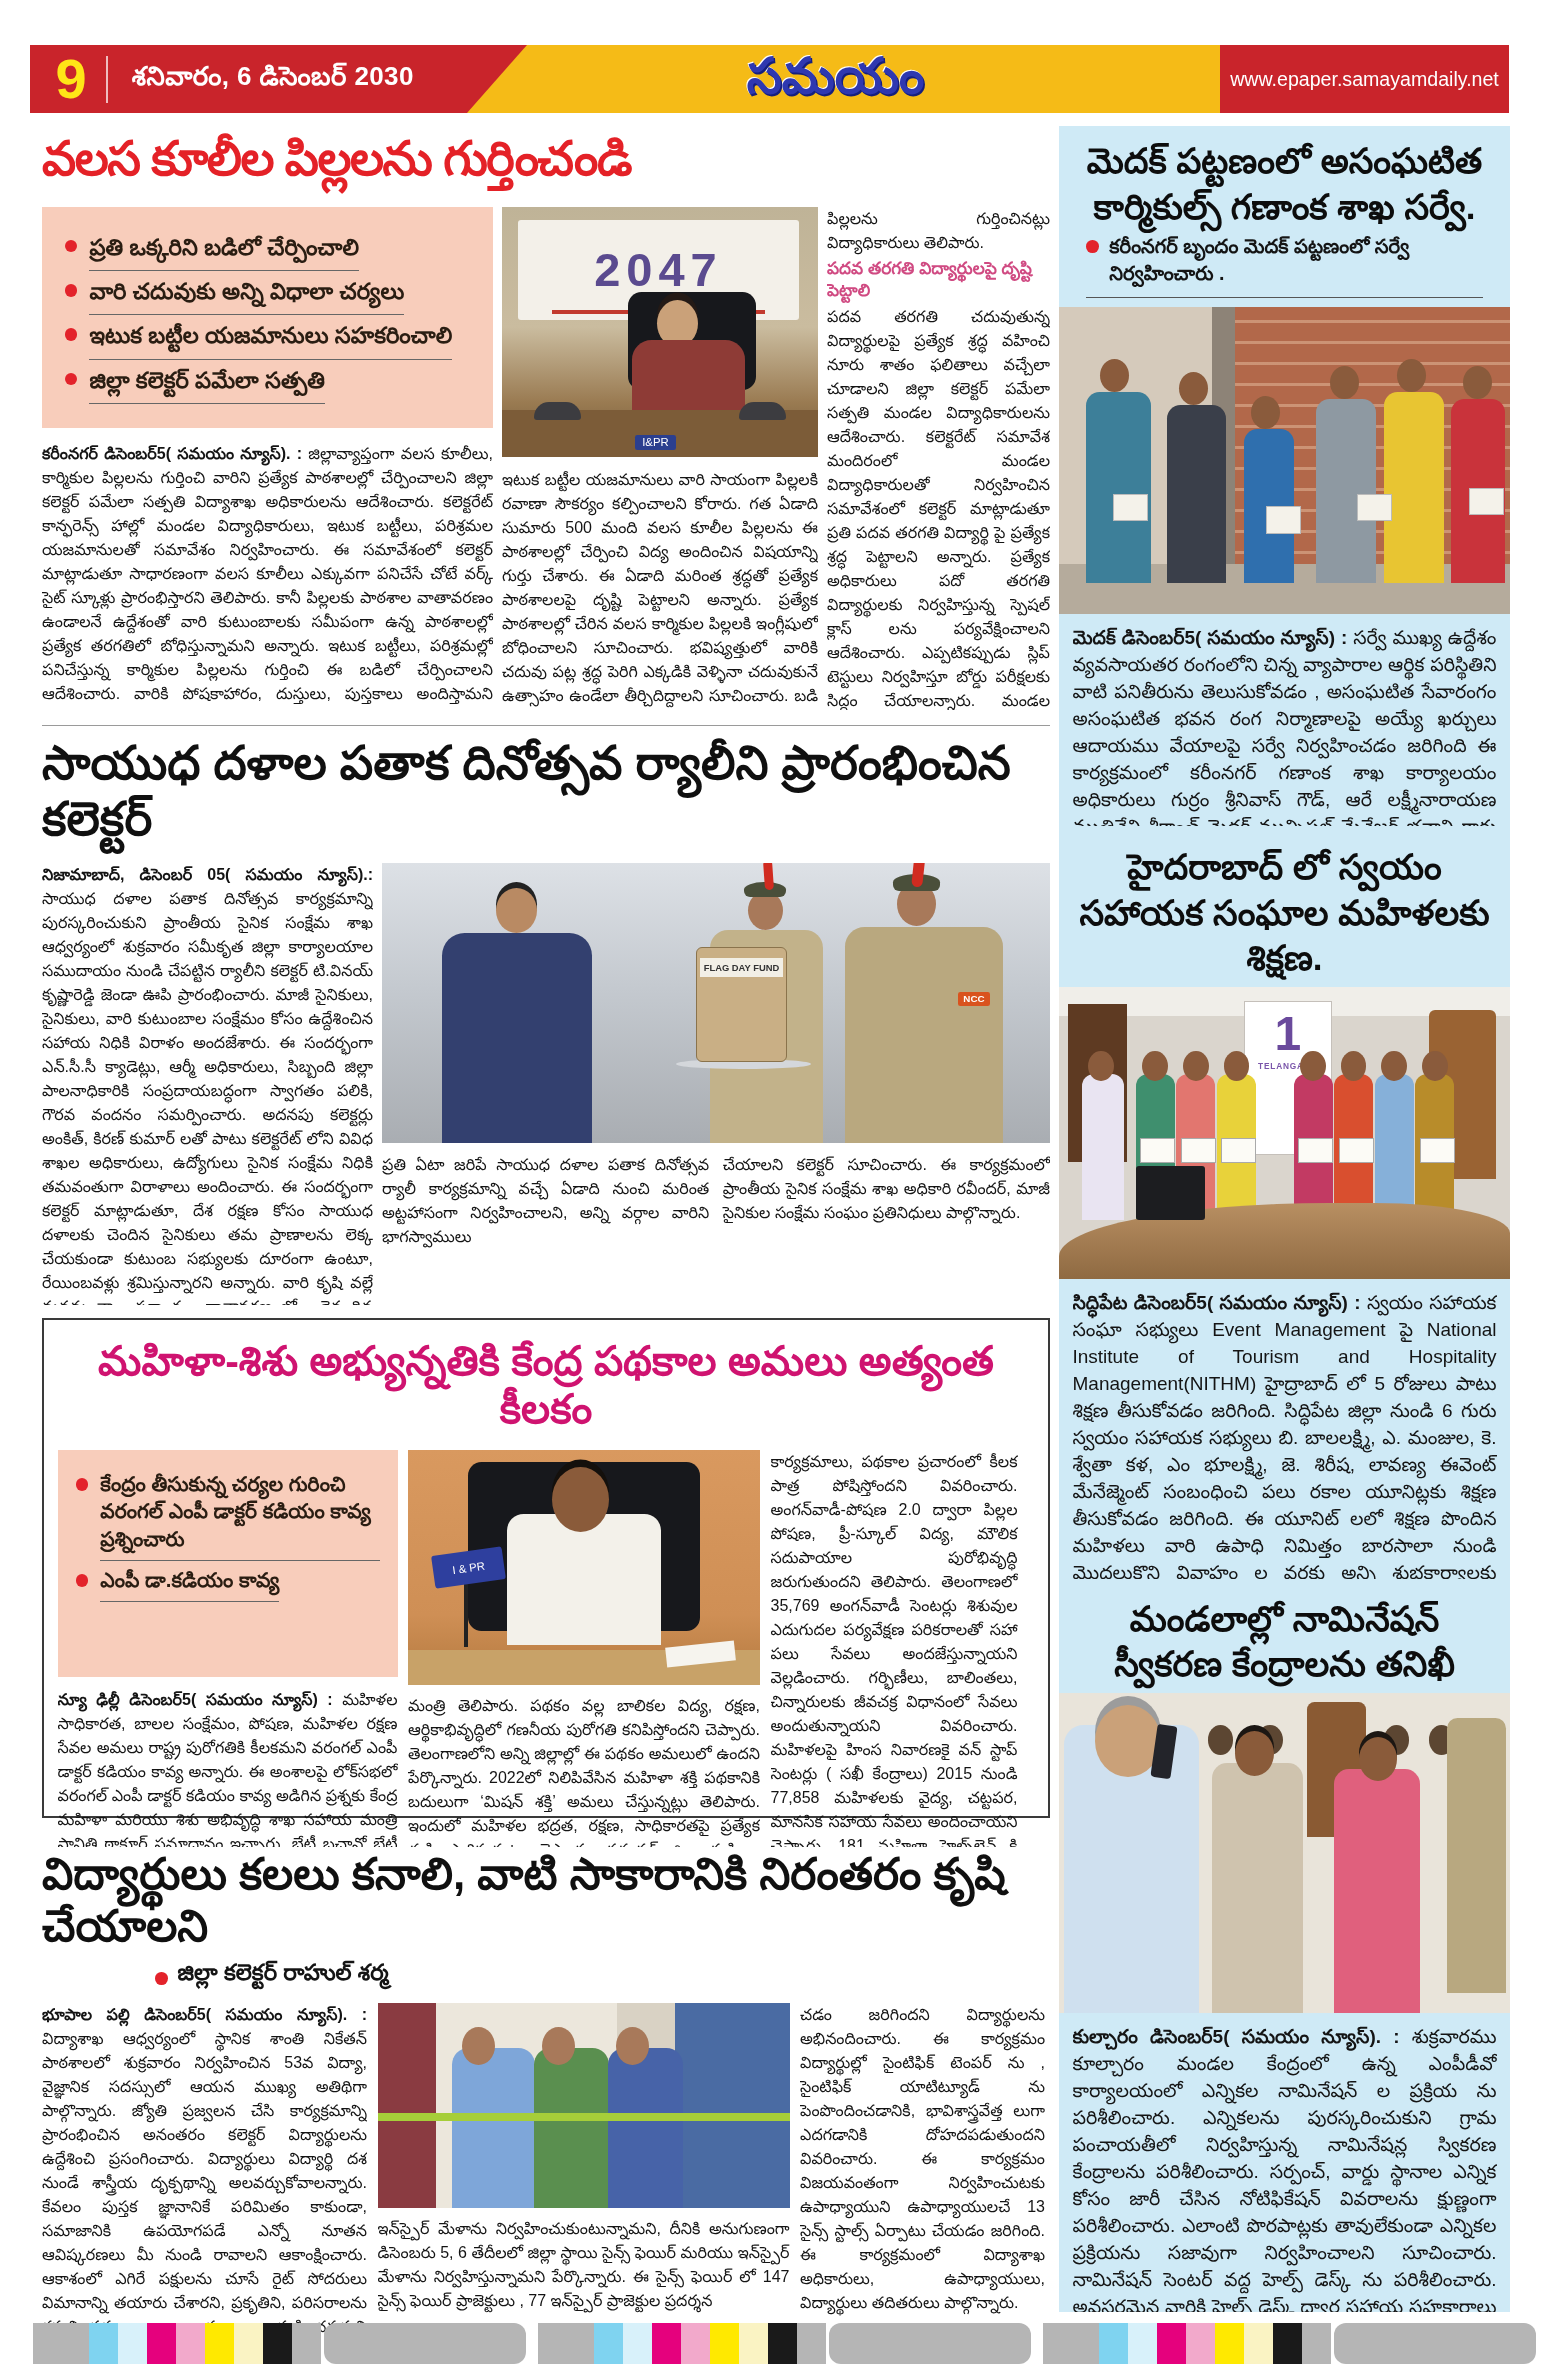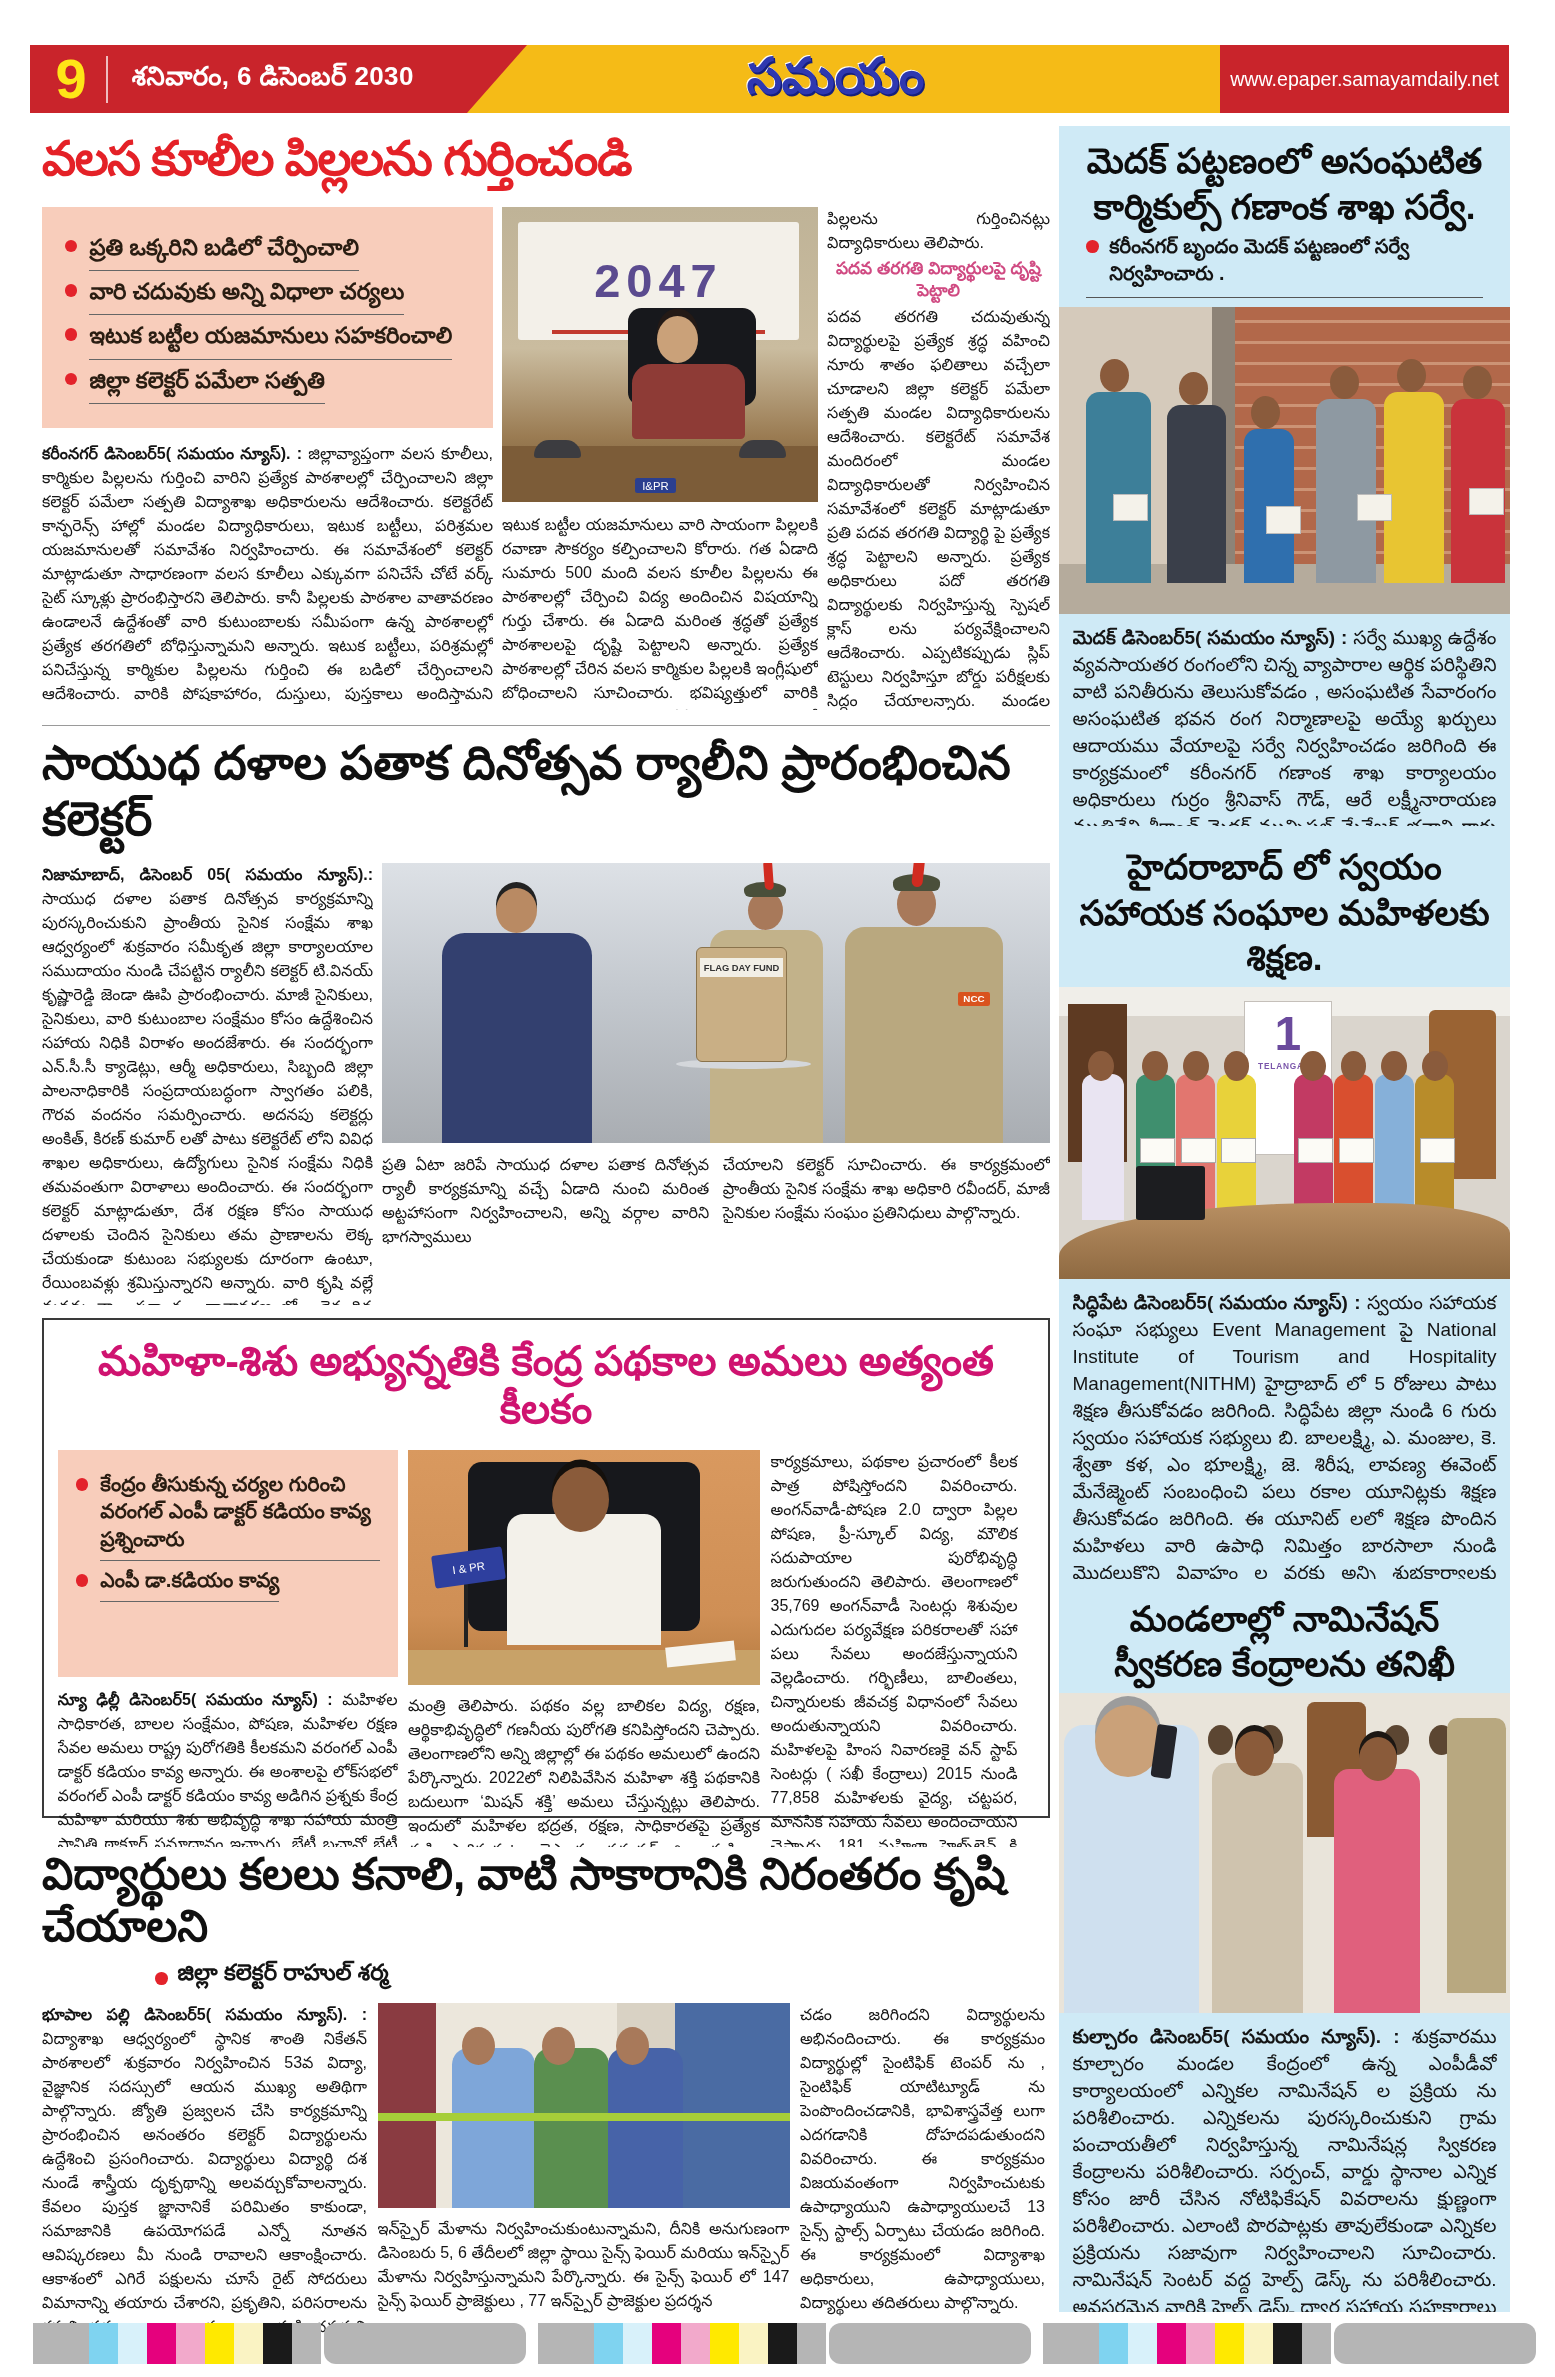--- a/index.html
+++ b/index.html
@@ -31,27 +31,27 @@
   
   #a1 .a-headline{font-size:48px;color:#e42127;letter-spacing:-1.5px;margin:3px 0 19.6px;}
   .a1-grid{display:grid;grid-template-columns:451px 316px 223px;gap:9px;height:503px;overflow:hidden;}
   .bullet-box{background:#f8cdbb;padding:19.6px 22.6px;height:182px;box-sizing:content-box;}
   .bb-item{display:flex;gap:12px;align-items:flex-start;padding:6px 0 0;}
   .bb-item .txt{font-size:22.6px;font-weight:700;color:#2a1d12;border-bottom:1.5px solid #666;
                 padding-bottom:6.8px;line-height:1.35;}
   .dot{width:12.8px;height:12.8px;border-radius:50%;background:#e3232b;flex:none;margin-top:6.8px;}
   .a1-col1 .body-txt{margin-top:13.5px;}
   .a1-col2 .body-txt{margin-top:10.5px;}
-  .subhead{color:#d04a82;font-weight:700;font-size:17px;margin:3px 0;line-height:1.3;text-align:center;}
+  .subhead{color:#d04a82;font-weight:700;font-size:17px;margin:3px 0;line-height:1.3;}
 
   
   .photo{position:relative;overflow:hidden;background:#bbb;}
   .abs{position:absolute;}
 
-  .photo1{height:295px;background:linear-gradient(180deg,#bfb397 0%,#cabc9f 48%,#9a7b52 78%,#6f5736 100%);}
+  .photo1{height:250px;background:linear-gradient(180deg,#bfb397 0%,#cabc9f 48%,#9a7b52 78%,#6f5736 100%);}
   .p1-banner{position:absolute;left:5%;top:5%;width:89%;height:40%;background:#f3f0e9;border-radius:3px;
              display:flex;align-items:center;justify-content:center;font-size:47px;font-weight:800;
              color:#5b4b8f;letter-spacing:6px;}
   .p1-underline{position:absolute;left:12%;bottom:6px;width:76%;height:3.8px;background:#c23a2e;}
   .p1-chair{left:40%;top:34%;width:128px;height:98px;border-radius:13.5px;background:#17181c;}
   .p1-head{left:49%;top:37%;width:41px;height:47px;border-radius:50%;background:#caa179;box-shadow:0 -7.5px 0 0 #241a16;}
   .p1-body{left:41%;top:53%;width:113px;height:75px;border-radius:19.6px 19.6px 4.5px 4.5px;background:#8e3b36;}
   .p1-desk{left:0;bottom:0;width:100%;height:19%;background:#7c5c38;}
   .p1-mic{bottom:15%;width:47px;height:18px;border-radius:22.6px 22.6px 4.5px 4.5px;background:#3c3c40;}
   .p1-m1{left:10%;} .p1-m2{right:10%;}

